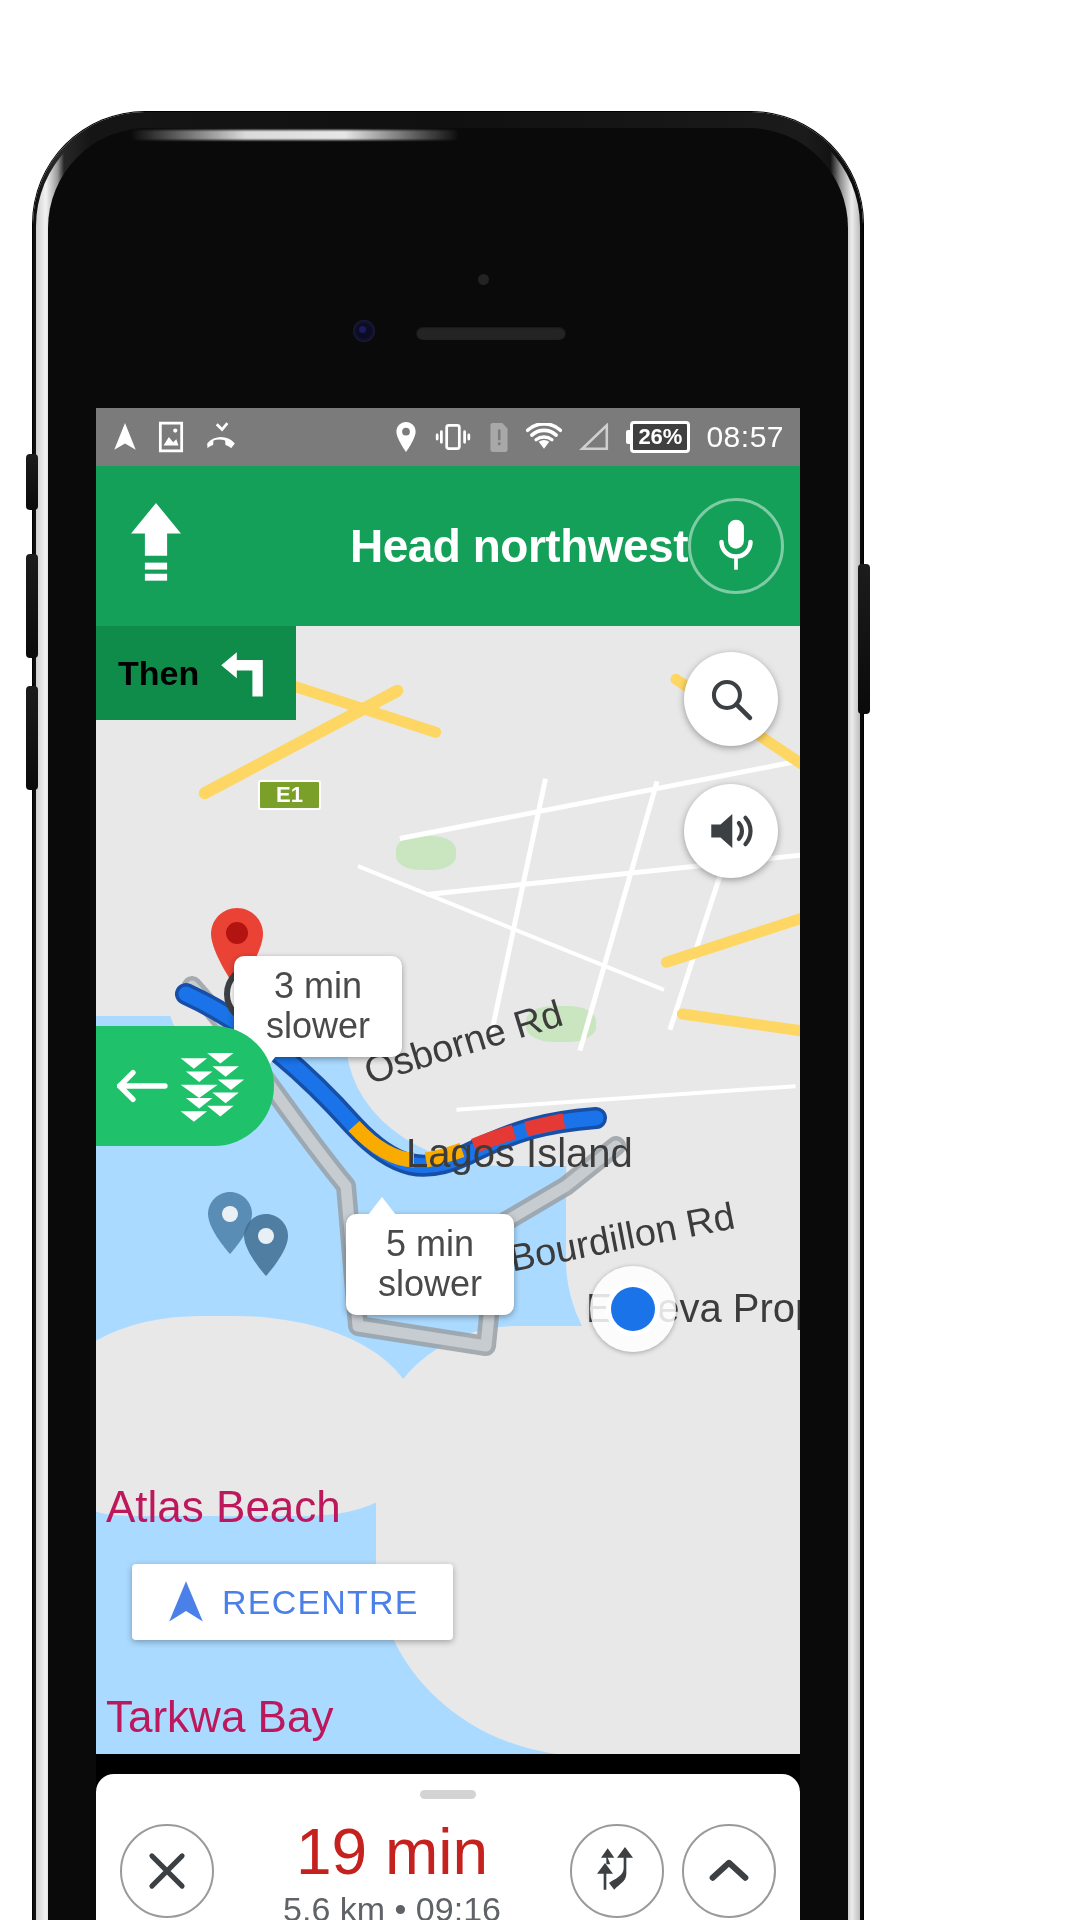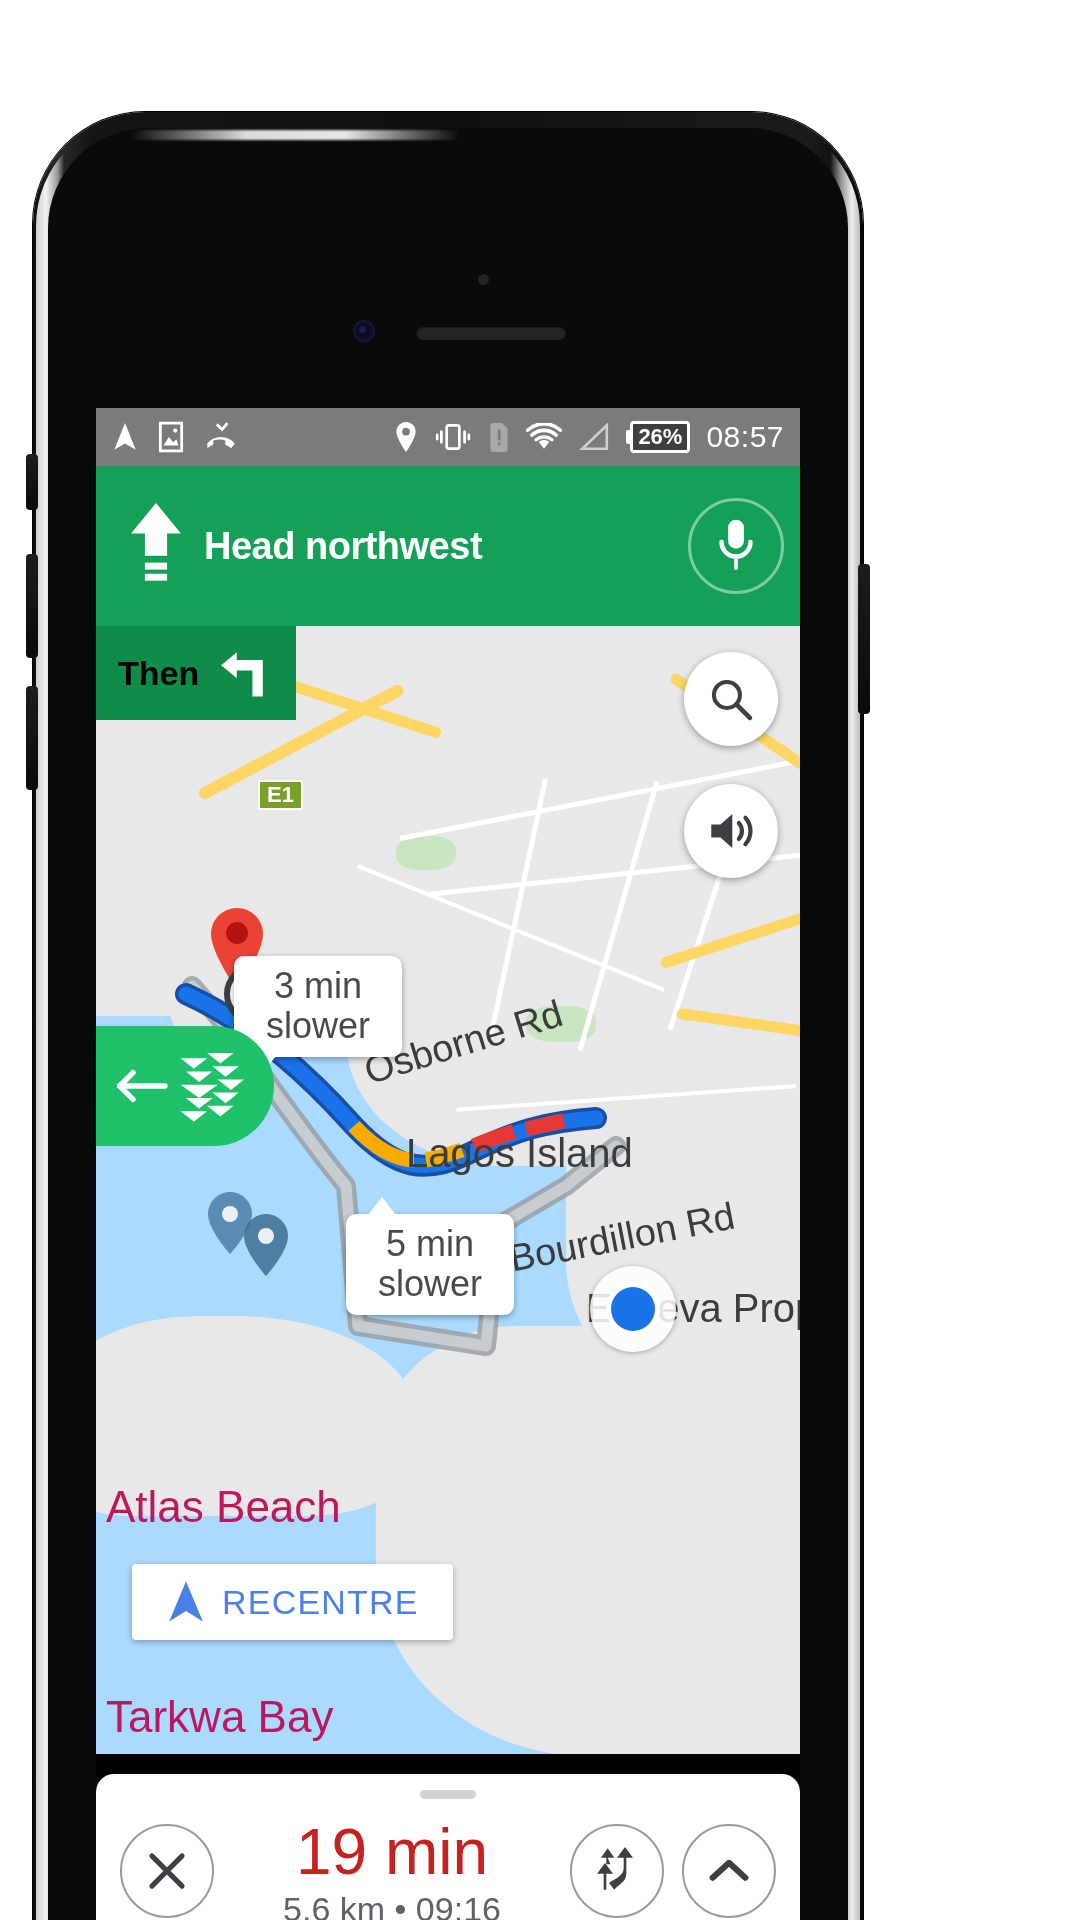--- a/index.html
+++ b/index.html
@@ -69,21 +69,21 @@
     background:#3f3f3f; font-size:22px; font-weight:700; line-height:1.05; color:#fff; }
   .batt-nub{ width:5px; height:14px; background:#fff; border-radius:2px 0 0 2px; margin-right:-1px; }
 
   
   .nav-header{
     position:relative; height:160px; background:#15a05a;
     display:flex; align-items:center; padding:0 12px;
   }
   .nav-arrow{ width:96px; display:flex; justify-content:center; align-items:center; }
   .nav-instruction{
-    flex:1; color:#fff; font-size:38px; font-weight:bold; text-align:left;
+    flex:1; color:#fff; font-size:46px; font-weight:bold; text-align:right;
     letter-spacing:-.5px; white-space:nowrap;
   }
   .mic-btn{
     width:96px; height:96px; border-radius:50%; border:3px solid rgba(255,255,255,.45);
     display:flex; align-items:center; justify-content:center; flex:0 0 auto; margin-right:4px;
   }
 
   
   .then-banner{
     position:absolute; left:0; top:218px; width:200px; height:94px;
@@ -106,21 +106,21 @@
   }
   .lbl-water{ color:#be185d; }
 
   .road{ position:absolute; background:#ffffff; }
   .road-major{ background:#fdd663; }
   .greenpatch{ position:absolute; background:#c9e6c0; border-radius:40%; }
 
   
   .shield{
     position:absolute; background:#7aa02a; color:#fff; font-size:22px; font-weight:bold;
-    border:2px solid #fff; border-radius:3px; padding:2px 7px; line-height:1;
+    border:2px solid #fff; border-radius:3px; padding:2px 16px; line-height:1;
   }
 
   
   .callout{
     position:absolute; background:#fff; border-radius:10px;
     box-shadow:0 2px 6px rgba(0,0,0,.35);
     padding:10px 16px; color:#4a4a4a; font-size:36px; line-height:1.12;
     text-align:center; font-weight:400;
   }
   .callout .tail{

